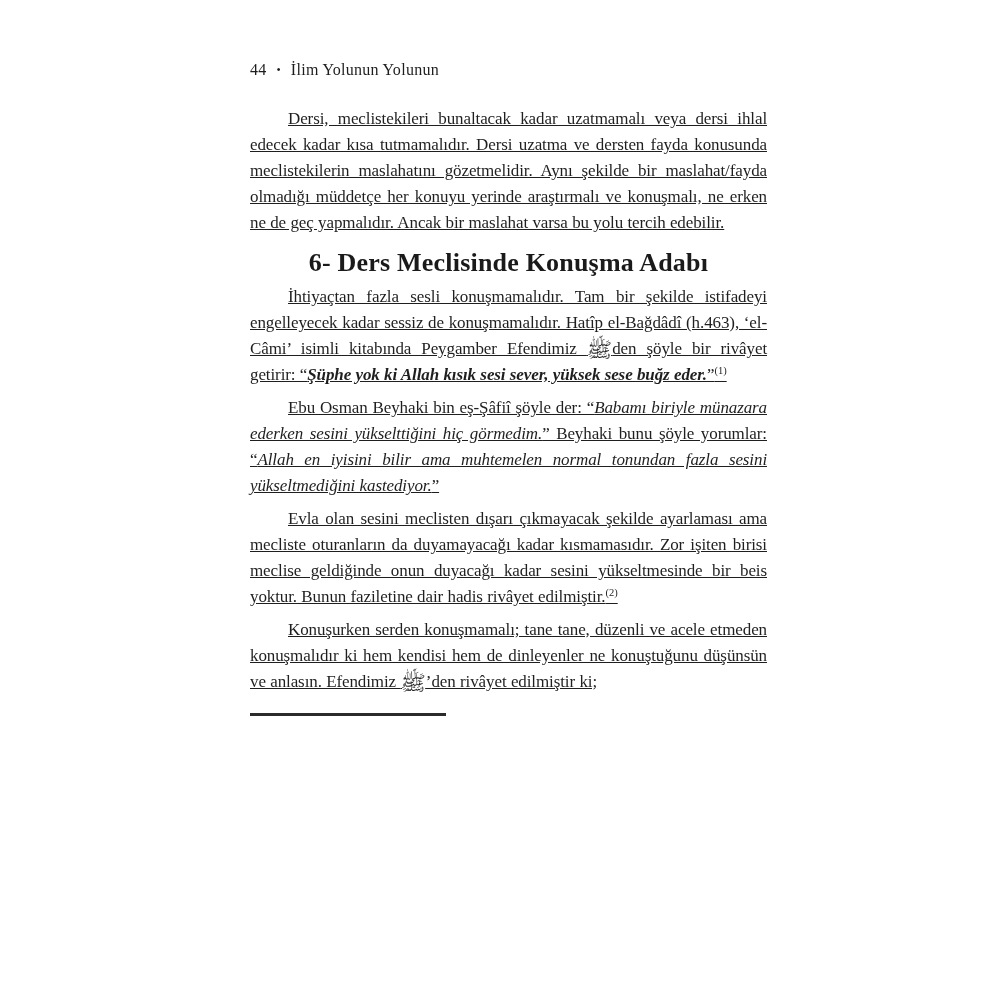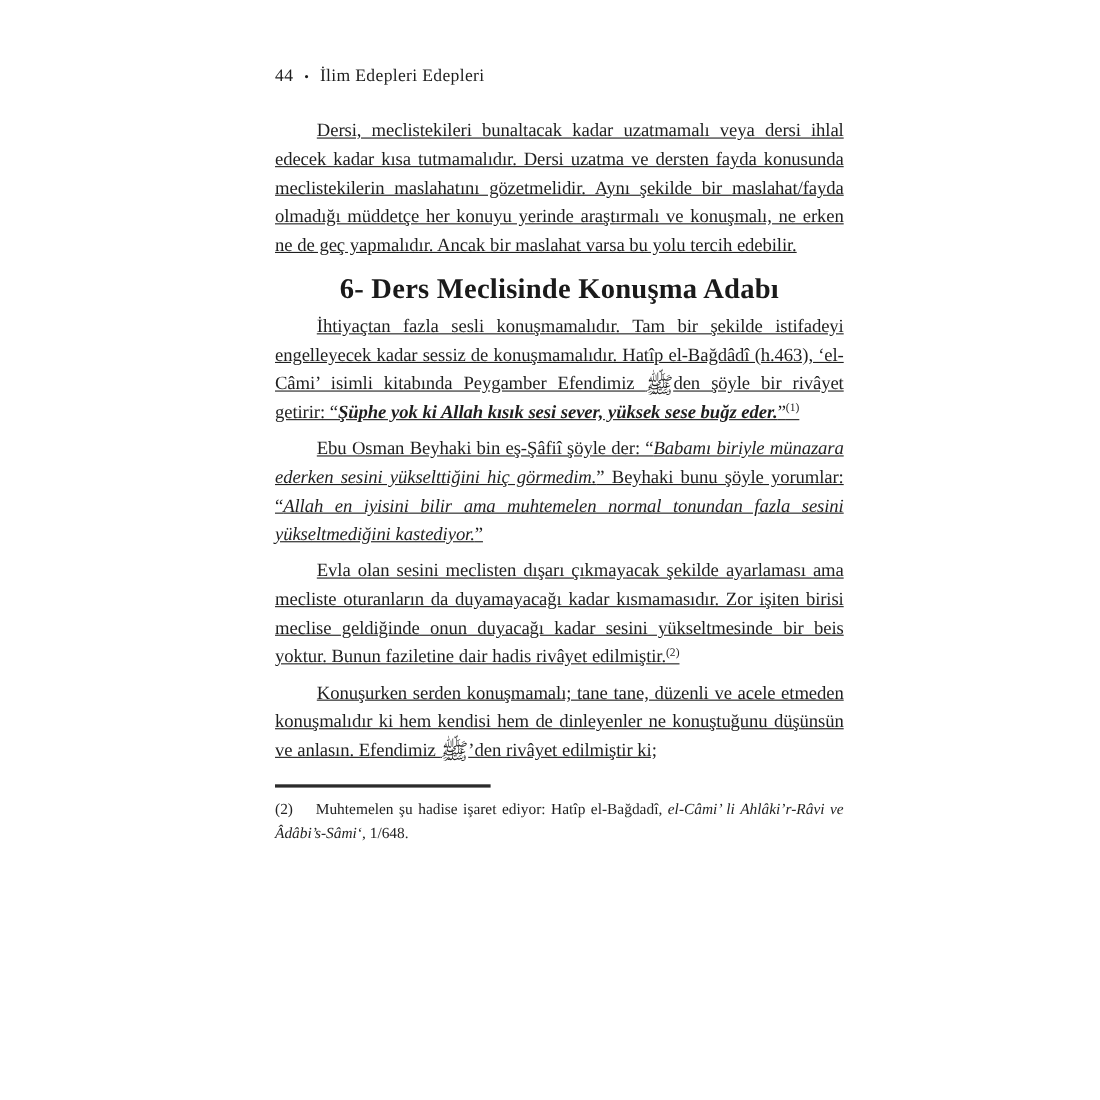--- a/index.html
+++ b/index.html
@@ -97,21 +97,21 @@
 </style>
 </head>
 <body>
 
 <div class="canvas">
   <div class="content">
 
     <div class="running-head">
       <span class="pagenum">44</span>
       <span class="bullet">•</span>
-      <span class="booktitle">İlim Edepleri Edepleri</span>
+      <span class="booktitle">İlim Yolunun Yolunun</span>
     </div>
 
 
     <p class="body-par indent">
       <span class="s-n">Dersi, meclistekileri bunaltacak kadar uzatmamalı veya dersi ihlal edecek kadar kısa tutmamalıdır. Dersi uzatma ve dersten fayda konusunda meclistekilerin maslahatını gözetmelidir. Aynı şekilde bir maslahat/fayda olmadığı müddetçe her konuyu yerinde araştırmalı ve konuşmalı, ne erken ne de geç yapmalıdır. Ancak bir maslahat varsa bu yolu tercih edebilir.</span>
     </p>
 
     <h2 class="section-heading">6- Ders Meclisinde Konuşma Adabı</h2>
 
     <p class="body-par indent">
@@ -127,19 +127,16 @@
     </p>
 
     <p class="body-par indent">
       <span class="s-n">Konuşurken serden konuşmamalı; tane tane, düzenli ve acele etmeden konuşmalıdır ki hem kendisi hem de dinleyenler ne konuştuğunu düşünsün ve anlasın. Efendimiz </span><span class="s-sal">ﷺ</span><span class="s-n">’den rivâyet edilmiştir ki;</span>
     </p>
 
     <div class="footnote-area">
       <div class="footnote-rule"></div>
 
 
-      <div class="footnote">
-        <span class="fn-marker">(2)</span><span class="s-n">Muhtemelen şu hadise işaret ediyor: Hatîp el-Bağdadî, </span><span class="s-i">el-Câmi’ li Ahlâki’r-Râvi ve Âdâbi’s-Sâmi‘</span><span class="s-n">, 1/648.</span>
-      </div>
     </div>
 
   </div>
 </div>
 
 </body></html>

